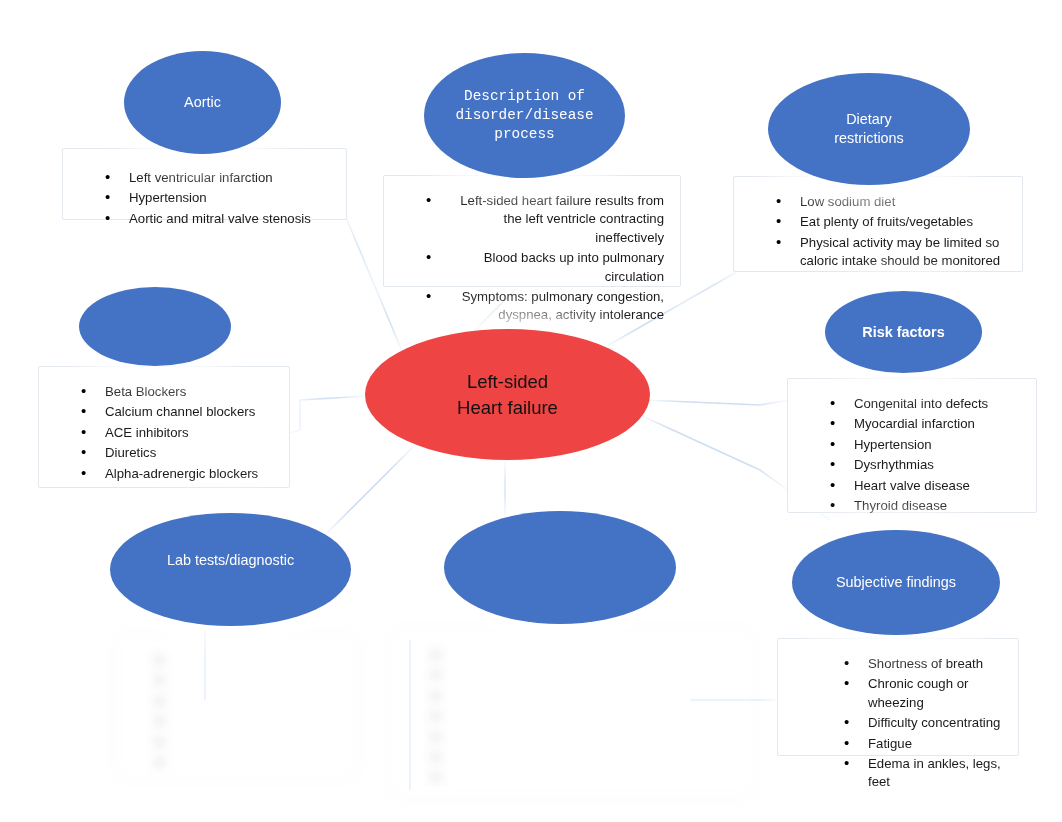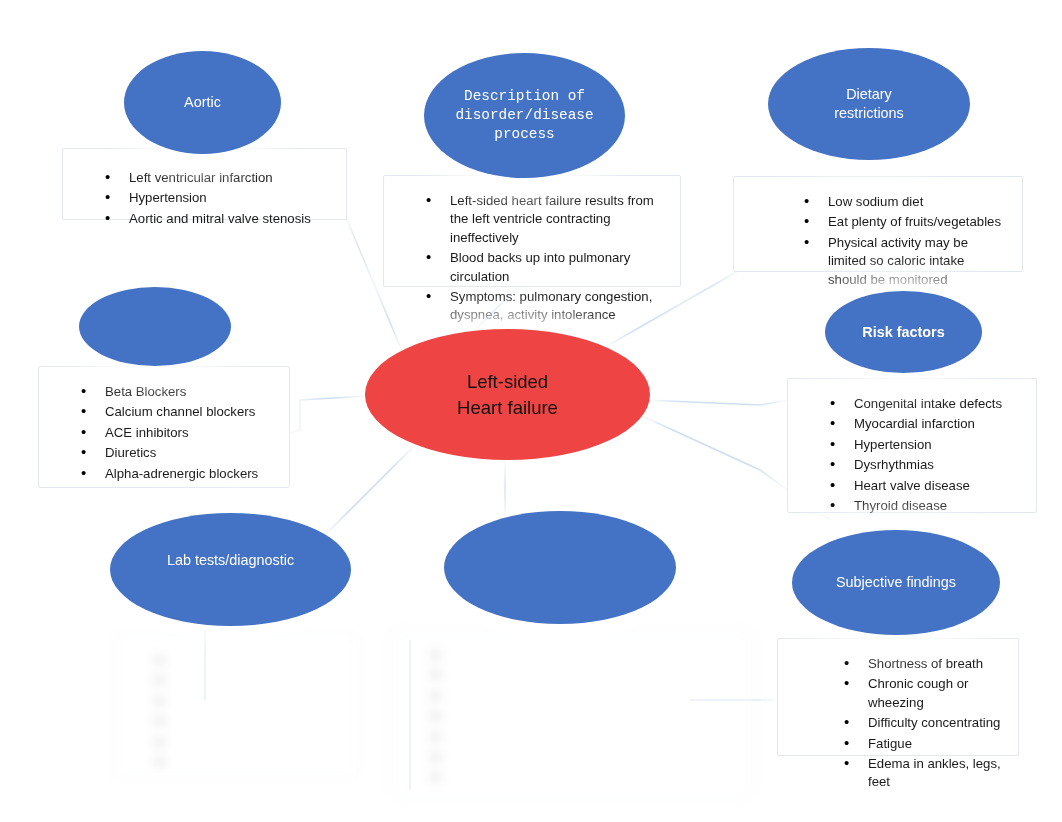--- a/index.html
+++ b/index.html
@@ -129,61 +129,61 @@
     <ul>
       <li>Left ventricular infarction</li>
       <li>Hypertension</li>
       <li>Aortic and mitral valve stenosis</li>
     </ul>
   </div>
   <div class="ellipse halo" style="left:124px; top:51px; width:157px; height:103px;">
     <span class="label">Aortic</span>
   </div>
 
-  <div class="box halo" style="left:383px; top:175px; width:298px; height:112px; padding-top:8px;">
+  <div class="box halo" style="left:383px; top:175px; width:298px; height:112px; padding-top:8px;text-align:right;">
     <ul>
       <li>Left-sided heart failure results from the left ventricle contracting ineffectively</li>
       <li>Blood backs up into pulmonary circulation</li>
       <li>Symptoms: pulmonary congestion, dyspnea, activity intolerance</li>
     </ul>
   </div>
   <div class="ellipse halo" style="left:424px; top:53px; width:201px; height:125px; flex-direction:column;font-family:Liberation Mono, monospace;">
     <span class="label">Description of</span>
     <span class="label">disorder/disease</span>
     <span class="label">process</span>
   </div>
 
-  <div class="box halo" style="left:733px; top:176px; width:290px; height:96px; padding-top:8px;padding-left:28px;">
+  <div class="box halo" style="left:733px; top:176px; width:290px; height:96px; padding-top:8px;">
     <ul>
       <li>Low sodium diet</li>
       <li>Eat plenty of fruits/vegetables</li>
       <li>Physical activity may be limited so caloric intake should be monitored</li>
     </ul>
   </div>
-  <div class="ellipse halo" style="left:768px; top:48px; width:202px; height:112px; flex-direction:column;">
+  <div class="ellipse halo" style="left:768px; top:73px; width:202px; height:112px; flex-direction:column;">
     <span class="label">Dietary</span>
     <span class="label">restrictions</span>
   </div>
 
   <div class="box halo" style="left:38px; top:366px; width:252px; height:122px; padding-top:8px;">
     <ul>
       <li>Beta Blockers</li>
       <li>Calcium channel blockers</li>
       <li>ACE inhibitors</li>
       <li>Diuretics</li>
       <li>Alpha-adrenergic blockers</li>
     </ul>
   </div>
   <div class="ellipse halo" style="left:79px; top:287px; width:152px; height:79px;">
     <span class="label blurred"></span>
   </div>
 
   <div class="box halo" style="left:787px; top:378px; width:250px; height:135px; padding-top:8px;">
     <ul>
-      <li>Congenital intake defects</li>
+      <li>Congenital into defects</li>
       <li>Myocardial infarction</li>
       <li>Hypertension</li>
       <li>Dysrhythmias</li>
       <li>Heart valve disease</li>
       <li>Thyroid disease</li>
     </ul>
   </div>
   <div class="ellipse halo" style="left:825px; top:291px; width:157px; height:82px;font-weight:bold;">
     <span class="label">Risk factors</span>
   </div>

